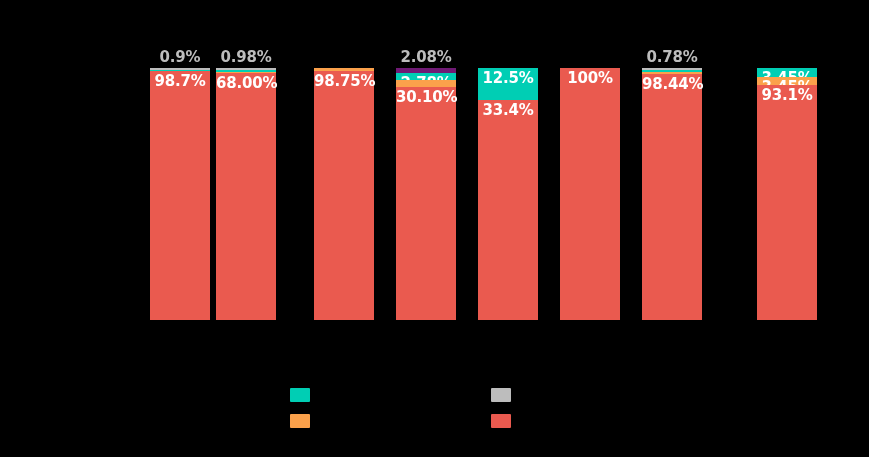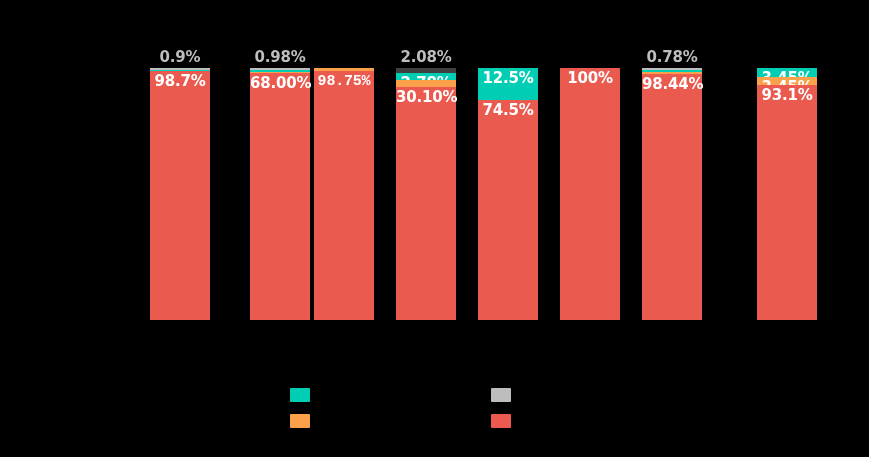--- a/index.html
+++ b/index.html
@@ -86,58 +86,58 @@
         <div class="seg" style="background: rgb(189, 189, 189); height: 2.268px;">
           <span class="seg-label outside">0.9%</span>
         </div>
         <div class="seg" style="background: rgb(0, 206, 180); height: 1.008px;">
           <span class="seg-label inside">0.4%</span>
         </div>
         <div class="seg" style="background: rgb(234, 90, 79); height: 248.724px;">
           <span class="seg-label inside">98.7%</span>
         </div>
       </div>
-      <div class="bar-col" style="left: 100px;">
+      <div class="bar-col" style="left: 66px;">
         <div class="seg" style="background: rgb(189, 189, 189); height: 2.4696px;">
           <span class="seg-label outside">0.98%</span>
         </div>
         <div class="seg" style="background: rgb(0, 206, 180); height: 1.2348px;"></div>
         <div class="seg" style="background: rgb(251, 161, 75); height: 1.2348px;">
           <span class="seg-label inside">0.49%</span>
         </div>
         <div class="seg" style="background: rgb(234, 90, 79); height: 248.296px;">
           <span class="seg-label inside">68.00%</span>
         </div>
       </div>
-      <div class="bar-col" style="left: 164px; font-family: Liberation Mono, monospace;">
+      <div class="bar-col" style="left: 164px;">
         <div class="seg" style="background: rgb(251, 161, 75); height: 3.15px;">
           <span class="seg-label inside">1.25%</span>
         </div>
         <div class="seg" style="background: rgb(234, 90, 79); height: 248.85px;">
           <span class="seg-label inside">98.75%</span>
         </div>
       </div>
       <div class="bar-col" style="left: 246px;">
-        <div class="seg" style="background: #404040; height: 5.2416px;">
+        <div class="seg" style="background: #701a75; height: 5.2416px;">
           <span class="seg-label outside">2.08%</span>
         </div>
         <div class="seg" style="background: rgb(0, 206, 180); height: 7.0056px;">
           <span class="seg-label inside">2.78%</span>
         </div>
         <div class="seg" style="background: rgb(251, 161, 75); height: 7.0056px;"></div>
         <div class="seg" style="background: rgb(234, 90, 79); height: 239.753px;">
           <span class="seg-label inside">30.10%</span>
         </div>
       </div>
       <div class="bar-col" style="left: 328px;">
         <div class="seg" style="background: rgb(0, 206, 180); height: 31.5px;">
           <span class="seg-label inside">12.5%</span>
         </div>
         <div class="seg" style="background: rgb(234, 90, 79); height: 220.5px;">
-          <span class="seg-label inside">74.5%</span>
+          <span class="seg-label inside">33.4%</span>
         </div>
       </div>
       <div class="bar-col" style="left: 410px;">
         <div class="seg" style="background: rgb(234, 90, 79); height: 308px;">
           <span class="seg-label inside">100%</span>
         </div>
       </div>
       <div class="bar-col" style="left: 492px;">
         <div class="seg" style="background: rgb(189, 189, 189); height: 1.9656px;">
           <span class="seg-label outside">0.78%</span>

